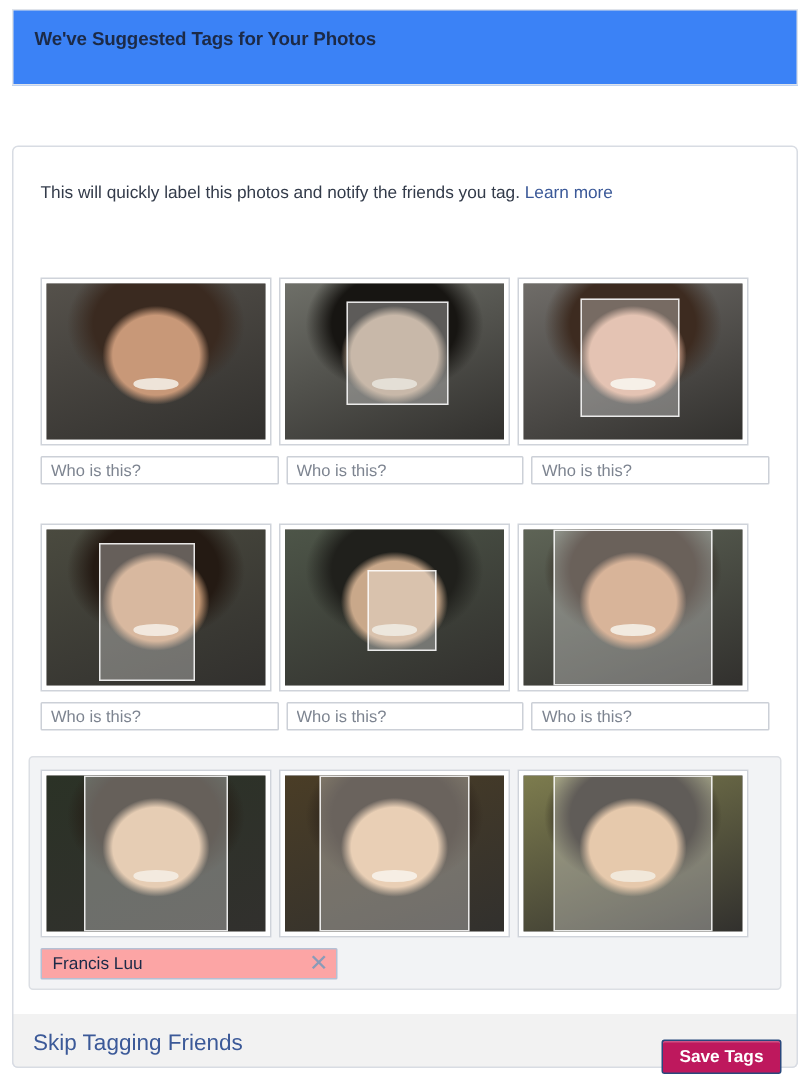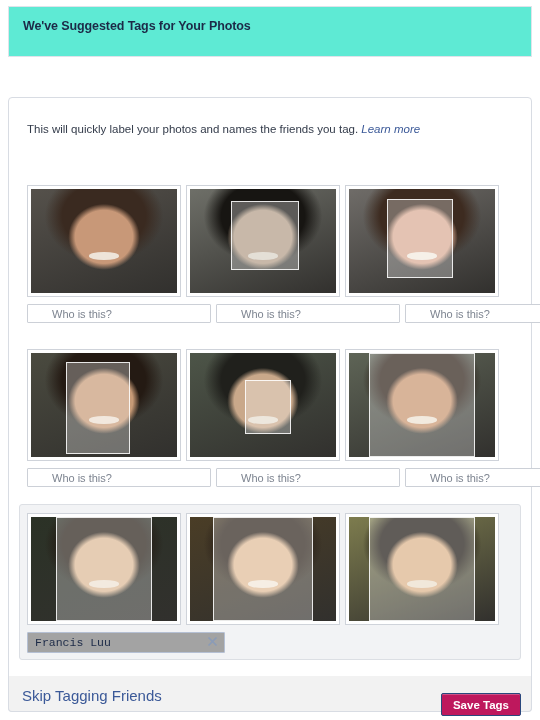--- a/index.html
+++ b/index.html
@@ -16,21 +16,21 @@
     overflow: hidden;
   }
 
   
   .banner {
     position: absolute;
     left: 8px;
     top: 6px;
     width: 524px;
     box-sizing: border-box;
-    background: #5eead4;
+    background: #3b82f6;
     border: 1px solid #dfe3ea;
     padding: 12px 14px 14px 14px;
   }
   .banner-title {
     font-size: 12.5px;
     font-weight: bold;
     color: #1c2a47;
     letter-spacing: -0.1px;
     margin-bottom: 9px;
   }
@@ -65,21 +65,20 @@
     border-bottom: 1px solid #e4e6eb;
   }
   .card-sub {
     font-size: 11.5px;
     color: #333b4a;
     padding-top: 11px;
   }
   .card-sub a {
     color: #3b5998;
     text-decoration: none;
-    font-style: italic;
   }
 
   
   .groups {
     position: absolute;
     left: 0;
     top: 78px;
     width: 100%;
   }
   .group {
@@ -135,38 +134,38 @@
   }
   .name-input {
     width: 184px;
     height: 19px;
     box-sizing: border-box;
     border: 1px solid #ccd0d7;
     background: #ffffff;
     font-family: "Liberation Sans", sans-serif;
     font-size: 11px;
     color: #7d8490;
-    padding: 0 24px;
+    padding: 0 6px;
     line-height: 17px;
     border-radius: 1px;
   }
   .name-input::placeholder { color: #7d8490; opacity: 1; }
 
   .tagged-wrap {
     position: relative;
     width: 198px;
     height: 21px;
   }
   .tagged-input {
     width: 198px;
     height: 21px;
     box-sizing: border-box;
     border: 1px solid #b5c0d4;
-    background: #a3a3a3;
-    font-family: Liberation Mono, monospace;
+    background: #fca5a5;
+    font-family: Liberation Sans, sans-serif;
     font-size: 11.5px;
     color: #1c2a47;
     padding: 0 5px 0 7px;
     line-height: 19px;
     border-radius: 1px;
   }
   .clear-x {
     position: absolute;
     right: 6px;
     top: 3px;
@@ -217,21 +216,21 @@
 </head>
 <body>
 
 <div class="banner">
   <div class="banner-title">We've Suggested Tags for Your Photos</div>
 </div>
 
 <div class="card">
   <div class="card-pad">
     <div class="card-sub">
-      <span>This will quickly label your photos and names the friends you tag.</span>
+      <span>This will quickly label this photos and notify the friends you tag.</span>
       <a href="#">Learn more</a>
     </div>
   </div>
 
   <div class="groups" id="groups-root">
       <div class="group">
         <div class="thumbs">
           <div class="thumb">
             <div class="photo" title="Smiling woman with long dark hair, close-up">
               <div class="photo-inner" style="background: radial-gradient(34% 44% at 50% 46%, rgb(200, 152, 120) 0%, rgb(200, 152, 120) 58%, rgba(0, 0, 0, 0) 72%), radial-gradient(52% 58% at 50% 26%, rgb(58, 42, 32) 0%, rgb(58, 42, 32) 55%, rgba(0, 0, 0, 0) 78%), linear-gradient(160deg, rgb(85, 81, 75) 0%, rgba(0, 0, 0, 0.35) 100%);"></div>

